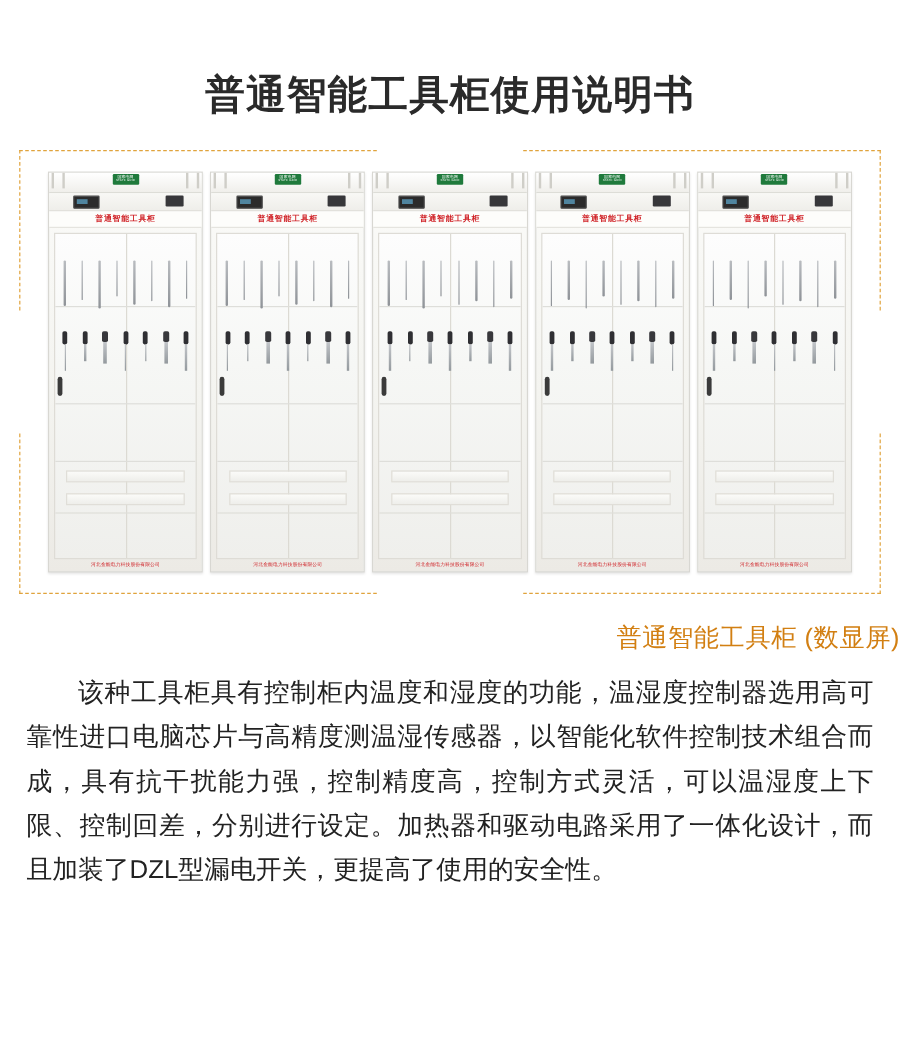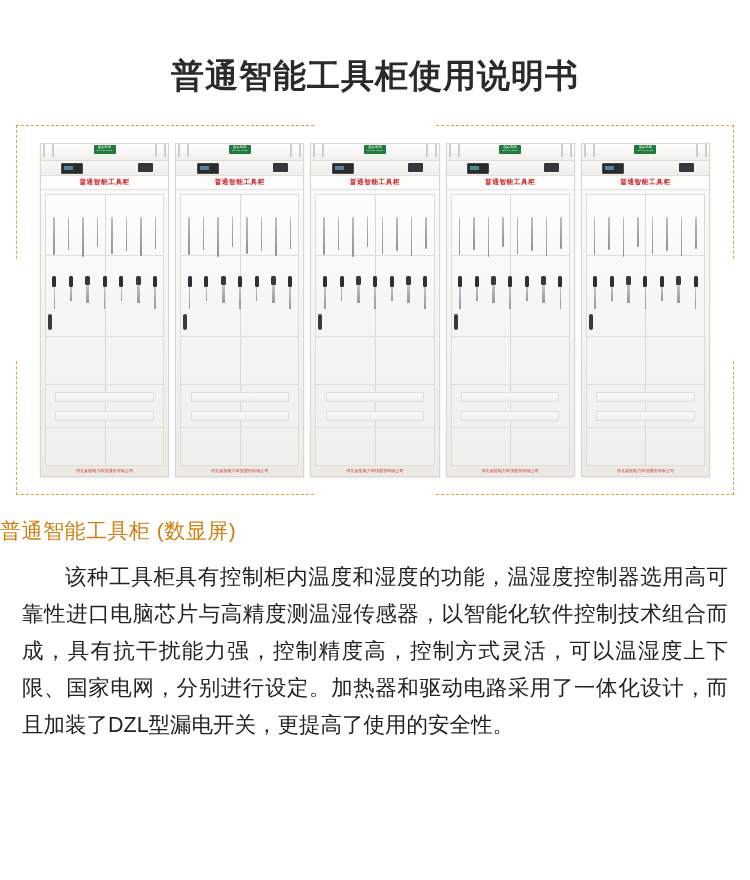--- a/index.html
+++ b/index.html
@@ -24,21 +24,20 @@
   .header {
     padding-top: 58px;
     text-align: center;
   }
   .title-cn {
     font-size: 33px;
     font-weight: bold;
     color: #2a2a2a;
     letter-spacing: 1px;
     line-height: 1.25;
-    font-family: Liberation Mono, monospace;
   }
   .title-en {
     margin-top: 12px;
     font-size: 17px;
     color: #7b7b7b;
     letter-spacing: 2.2px;
     font-weight: normal;
   }
 
   
@@ -267,21 +266,21 @@
     color: #cf1f24;
     font-size: 4px;
     padding: 2px 0 3px;
     letter-spacing: .1px;
     white-space: nowrap;
   }
 
   
   .caption {
     margin-top: 22px;
-    text-align: left;
+    text-align: right;
     color: #d27f12;
     font-size: 21px;
     font-weight: normal;
     letter-spacing: .5px;
   }
   .body-text {
     margin: 14px 22px 0 22px;
     font-size: 21.5px;
     line-height: 1.72;
     color: #222222;
@@ -641,15 +640,15 @@
           <div class="drawer d2"></div>
         </div>
         <div class="cab-footer">河北金能电力科技股份有限公司</div>
       </div>
 
     </div>
   </div>
 
   <div class="caption">普通智能工具柜 (数显屏)</div>
 
-  <div class="body-text">该种工具柜具有控制柜内温度和湿度的功能，温湿度控制器选用高可靠性进口电脑芯片与高精度测温湿传感器，以智能化软件控制技术组合而成，具有抗干扰能力强，控制精度高，控制方式灵活，可以温湿度上下限、国家电网，分别进行设定。加热器和驱动电路采用了一体化设计，而且加装了DZL型漏电开关，更提高了使用的安全性。</div>
+  <div class="body-text">该种工具柜具有控制柜内温度和湿度的功能，温湿度控制器选用高可靠性进口电脑芯片与高精度测温湿传感器，以智能化软件控制技术组合而成，具有抗干扰能力强，控制精度高，控制方式灵活，可以温湿度上下限、控制回差，分别进行设定。加热器和驱动电路采用了一体化设计，而且加装了DZL型漏电开关，更提高了使用的安全性。</div>
 
 </div>
 
 </body></html>

